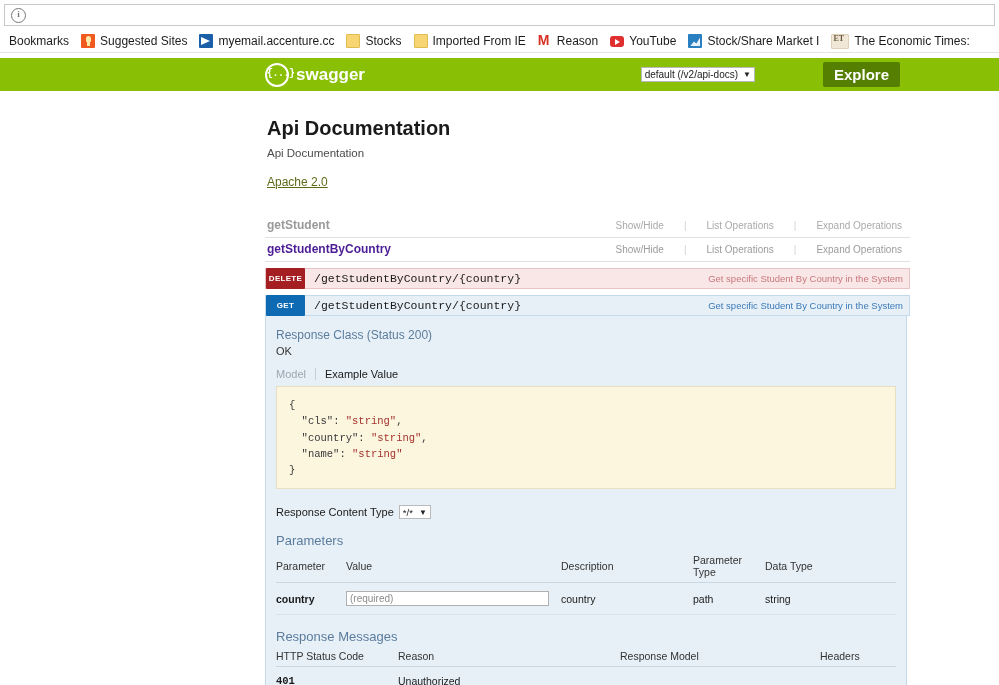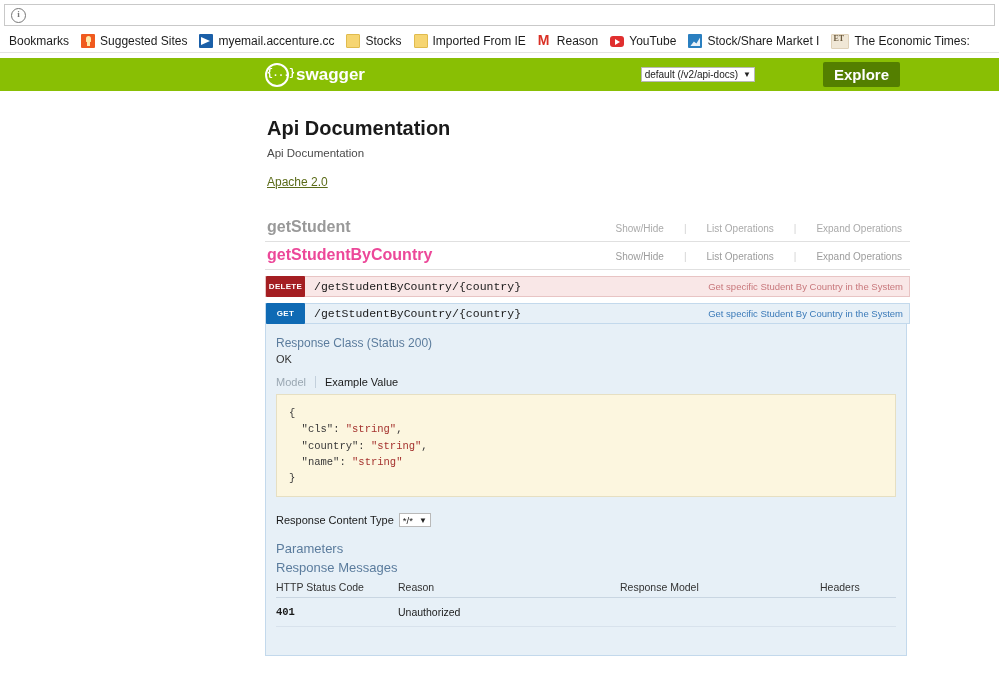--- a/index.html
+++ b/index.html
@@ -266,25 +266,25 @@
   
   .resource-row {
     display: flex;
     align-items: baseline;
     justify-content: space-between;
     padding: 4px 0 5px 2px;
     border-bottom: 1px solid #e0e0e0;
   }
   .resource-row.first { margin-top: 24px; }
   .resource-name {
-    font-size: 16px;
+    font-size: 12px;
     font-weight: bold;
     color: #999999;
   }
-  .resource-name.active { color: #ec4899; }
+  .resource-name.active { color: #4c1d95; }
   .resource-ops {
     font-size: 10px;
     color: #aaaaaa;
     display: flex;
     align-items: center;
     gap: 12px;
     justify-content: flex-end;
   }
   .resource-ops.active { color: #9c9c9c; }
   .op-link { padding: 0 8px; cursor: pointer; }
@@ -584,20 +584,42 @@
 
       <div class="ctype-row">
         <span class="ctype-label">Response Content Type</span>
         <div class="ctype-select">
           <span>*/*</span>
           <span class="caret">▼</span>
         </div>
       </div>
 
       <div class="section-h">Parameters</div>
+      <table class="swtable">
+        <thead>
+          <tr>
+            <th class="col-param">Parameter</th>
+            <th class="col-value">Value</th>
+            <th class="col-desc">Description</th>
+            <th class="col-ptype">Parameter Type</th>
+            <th>Data Type</th>
+          </tr>
+        </thead>
+        <tbody>
+          <tr>
+            <td class="param-name">country</td>
+            <td>
+              <input class="param-input" type="text" placeholder="(required)" style="">
+            </td>
+            <td>country</td>
+            <td>path</td>
+            <td>string</td>
+          </tr>
+        </tbody>
+      </table>
 
       <div class="section-h">Response Messages</div>
       <table class="swtable">
         <thead>
           <tr>
             <th class="col-status">HTTP Status Code</th>
             <th class="col-reason">Reason</th>
             <th class="col-model">Response Model</th>
             <th>Headers</th>
           </tr>

